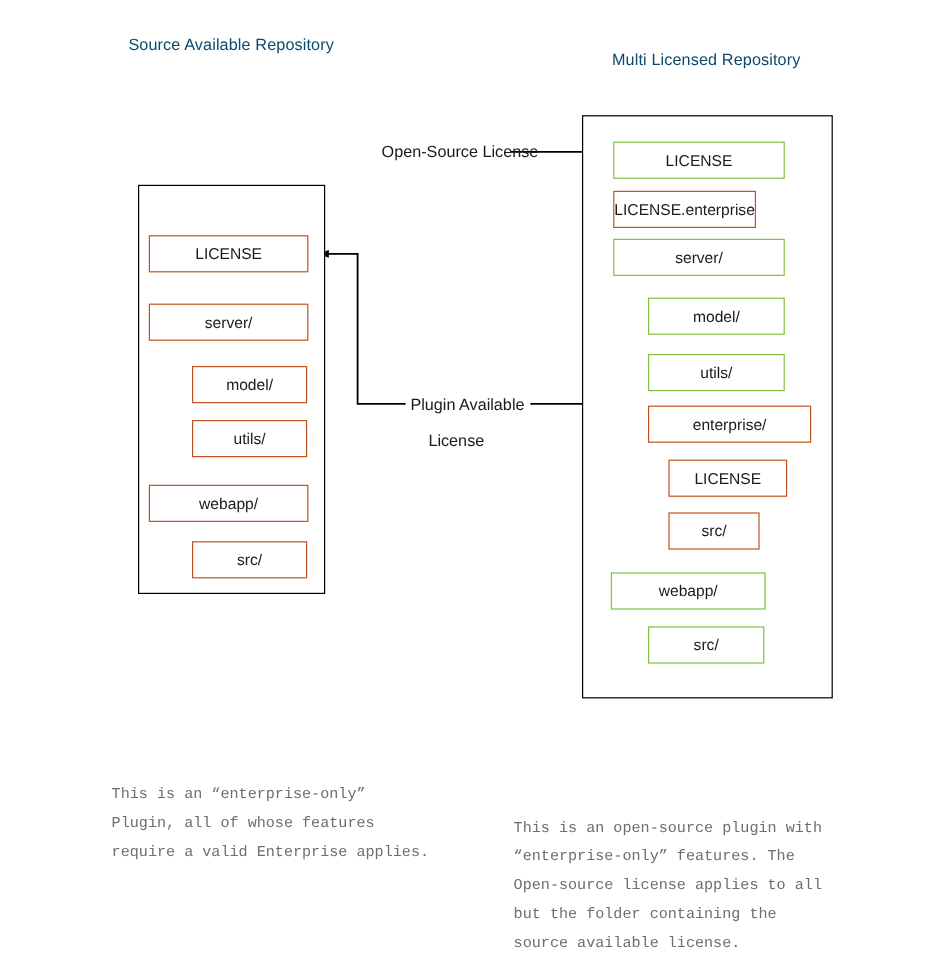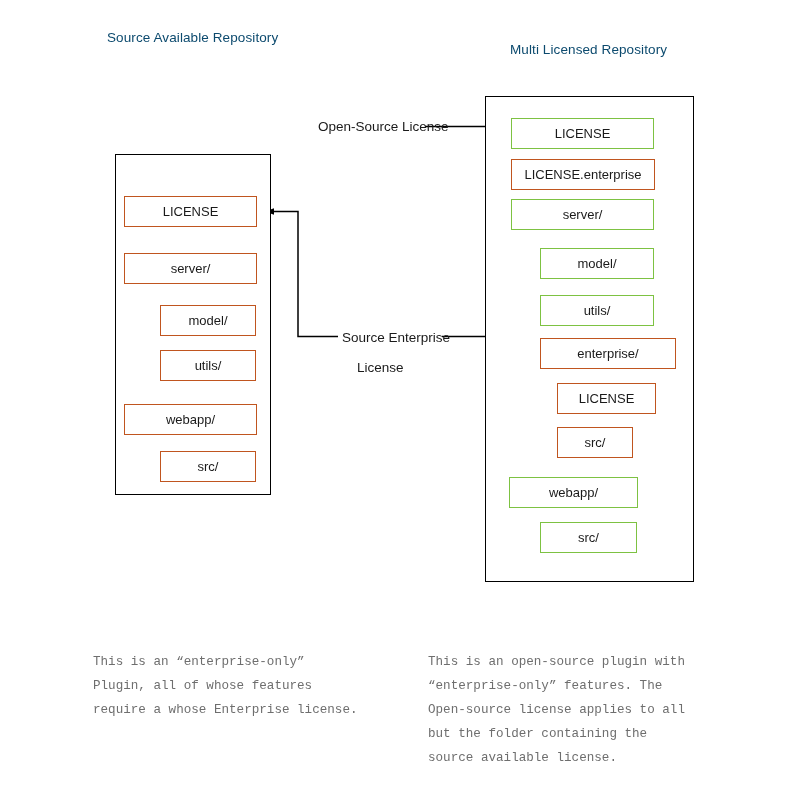--- a/index.html
+++ b/index.html
@@ -66,21 +66,21 @@
 
   .note {
     position: absolute;
     font-family: "Liberation Mono", "DejaVu Sans Mono", monospace;
     font-size: 12.6px;
     line-height: 24px;
     color: #6e6e6e;
     white-space: pre;
   }
   #note-left  { left: 93px;  top: 650px; }
-  #note-right { left: 428px; top: 650px; }
+  #note-right { left: 428px; top: 678px; }
 </style>
 </head>
 <body>
 
 <svg id="canvas" viewBox="0 0 788 801" xmlns="http://www.w3.org/2000/svg">
   <defs>
     <marker id="arrow-black" markerWidth="9" markerHeight="9" refX="8" refY="3.2" orient="auto" markerUnits="userSpaceOnUse">
       <path d="M0,0 L9,3.2 L0,6.4 z" fill="#000000"></path>
     </marker>
     <marker id="arrow-black-l" markerWidth="9" markerHeight="9" refX="8" refY="3.2" orient="auto" markerUnits="userSpaceOnUse">
@@ -116,34 +116,34 @@
 <div class="file-box" style="left:124px; top:196px; width:133px;">LICENSE</div>
 <div class="file-box" style="left:124px; top:253px; width:133px;">server/</div>
 <div class="file-box" style="left:160px; top:305px; width:96px;">model/</div>
 <div class="file-box" style="left:160px; top:350px; width:96px;">utils/</div>
 <div class="file-box" style="left:124px; top:404px; width:133px;">webapp/</div>
 <div class="file-box" style="left:160px; top:451px; width:96px;">src/</div>
 
 <div class="repo-box" id="repo-right"></div>
 
 <div class="file-box green" style="left:511px; top:118px; width:143px;">LICENSE</div>
-<div class="file-box" style="left:511px; top:159px; width:144px;">LICENSE.enterprise</div>
+<div class="file-box" style="left:511px; top:159px; width:119px;">LICENSE.enterprise</div>
 <div class="file-box green" style="left:511px; top:199px; width:143px;">server/</div>
 <div class="file-box green" style="left:540px; top:248px; width:114px;">model/</div>
 <div class="file-box green" style="left:540px; top:295px; width:114px;">utils/</div>
 <div class="file-box" style="left:540px; top:338px; width:136px;">enterprise/</div>
 <div class="file-box" style="left:557px; top:383px; width:99px;">LICENSE</div>
 <div class="file-box" style="left:557px; top:427px; width:76px;">src/</div>
 <div class="file-box green" style="left:509px; top:477px; width:129px;">webapp/</div>
 <div class="file-box green" style="left:540px; top:522px; width:97px;">src/</div>
 
 <div class="conn-label" id="label-open-source">Open-Source License</div>
-<div class="conn-label" id="label-src-avail-1">Source Enterprise</div>
+<div class="conn-label" id="label-src-avail-1">Plugin Available</div>
 <div class="conn-label" id="label-src-avail-2">License</div>
 
 <div class="note" id="note-left">This is an “enterprise-only”
 Plugin, all of whose features
-require a whose Enterprise license.</div>
+require a valid Enterprise applies.</div>
 <div class="note" id="note-right">This is an open-source plugin with
 “enterprise-only” features. The
 Open-source license applies to all
 but the folder containing the
 source available license.</div>
 
 </body></html>

